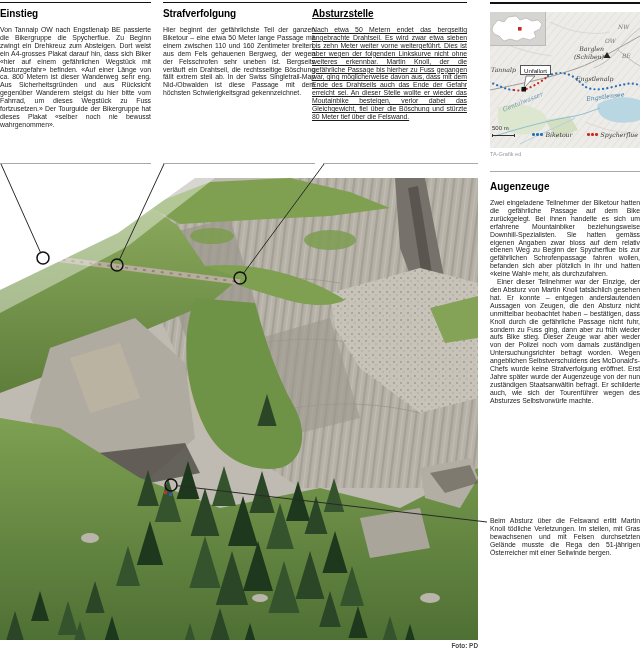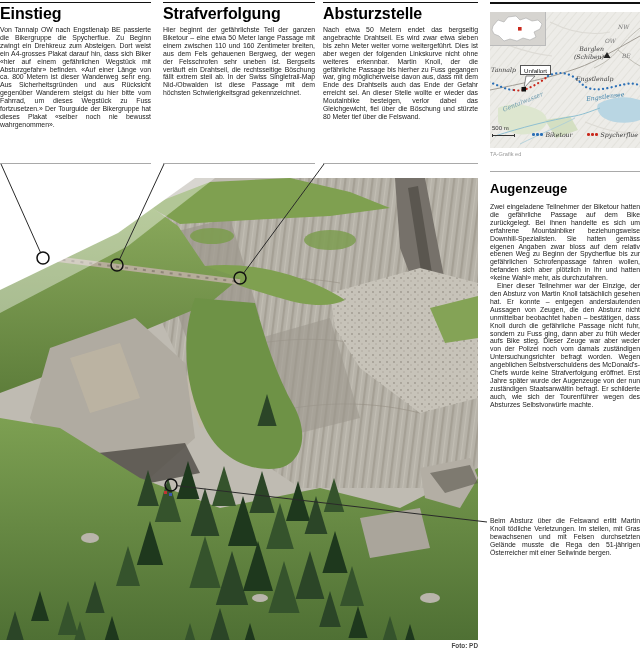--- a/index.html
+++ b/index.html
@@ -1,22 +1,22 @@
 <!DOCTYPE html>
 <html lang="de"><head>
 <meta charset="utf-8">
 <style>
   html,body{margin:0;padding:0;background:#fff;}
   #canvas{position:relative;width:640px;height:659px;background:#fff;overflow:hidden;
           font-family:"Liberation Sans",sans-serif;color:#1c1c1c;}
   
   .tcol{position:absolute;top:2px;border-top:1.6px solid #111;}
-  .tcol h2{margin:5px 0 6px 0;font-size:16px;line-height:12px;font-weight:bold;color:#000;letter-spacing:-0.1px;}
+  .tcol h2{margin:5px 0 6px 0;font-size:10px;line-height:12px;font-weight:bold;color:#000;letter-spacing:-0.1px;}
   .body-text{font-size:6.9px;line-height:7.9px;text-align:justify;letter-spacing:-0.04px;color:#222;}
-  #col1{left:0;width:151px;} #col2{left:163px;width:152px;} #col3{left:323px;width:155px;}
+  #col1{left:0;width:151px;} #col2{left:163px;width:152px;} #col3{left:312px;width:155px;text-decoration:underline;}
   .hrule{position:absolute;height:1px;background:#a9a9a9;}
   #rule1{left:0;top:163px;width:151px;} #rule2{left:163px;top:163px;width:152px;}
   #rule3{left:323px;top:163px;width:155px;} #rule4{left:490px;top:171px;width:150px;}
   #map-toprule{position:absolute;left:490px;top:2px;width:150px;height:1.6px;background:#111;}
   
   #map{position:absolute;left:490px;top:12px;width:150px;height:136px;background:#edecE8;}
   #map svg{position:absolute;left:0;top:0;}
   .maplbl{position:absolute;font-family:"DejaVu Serif",serif;font-style:italic;font-size:6.2px;line-height:6.8px;color:#3a3a3a;white-space:nowrap;}
   .canton{font-size:5.9px;color:#777;}
   .water{color:#3a7fa8;}
@@ -30,21 +30,21 @@
   #scalebar div{margin-top:1px;height:1px;background:#333;}
   .legend{position:absolute;top:119px;display:flex;align-items:center;gap:2.5px;}
   #legend-blue{left:42px;} #legend-red{left:97px;}
   .dots{display:flex;gap:1.6px;}
   .dots i{width:2.6px;height:2.6px;border-radius:50%;display:block;}
   .legend span{font-family:"DejaVu Serif",serif;font-style:italic;font-size:6.2px;color:#333;}
   #inset{position:absolute;left:0;top:0;width:55px;height:33px;background:#d6d4d0;border-right:1px solid #bbb;border-bottom:1px solid #bbb;z-index:2;}
   #map-credit{position:absolute;left:490px;top:151px;font-size:5.6px;color:#999;}
   
   #eyewitness{position:absolute;left:490px;top:177px;width:150px;}
-  #eyewitness h2{margin:4px 0 7px 0;font-size:13px;font-weight:bold;color:#000;}
+  #eyewitness h2{margin:4px 0 7px 0;font-size:10px;font-weight:bold;color:#000;}
   #eyewitness .p2{text-indent:7px;}
   #caption{position:absolute;left:490px;top:517px;width:150px;}
   
   #photo{position:absolute;left:0;top:178px;width:478px;height:462px;}
   #photo-credit{position:absolute;left:395px;top:642px;width:83px;text-align:right;
                 font-size:6.4px;font-weight:bold;color:#4a4a4a;}
   
   #overlay{position:absolute;left:0;top:0;width:640px;height:659px;pointer-events:none;z-index:6;}
 </style>
 </head>

